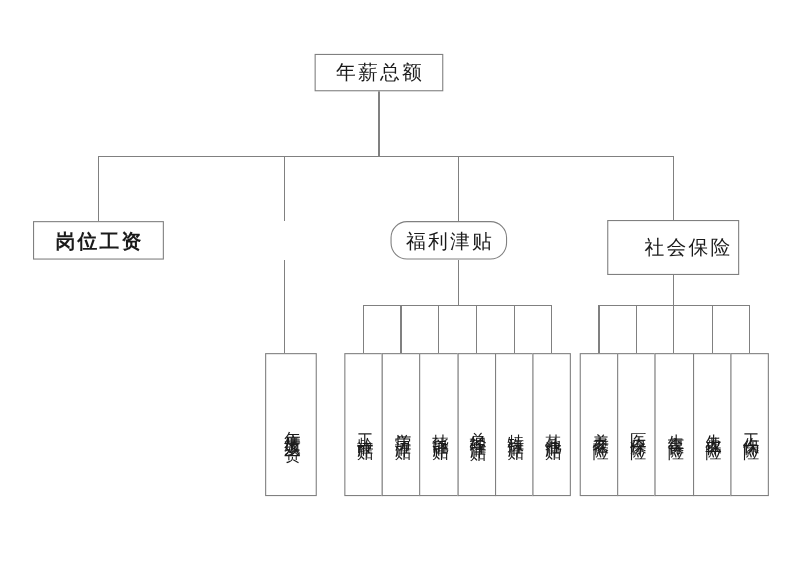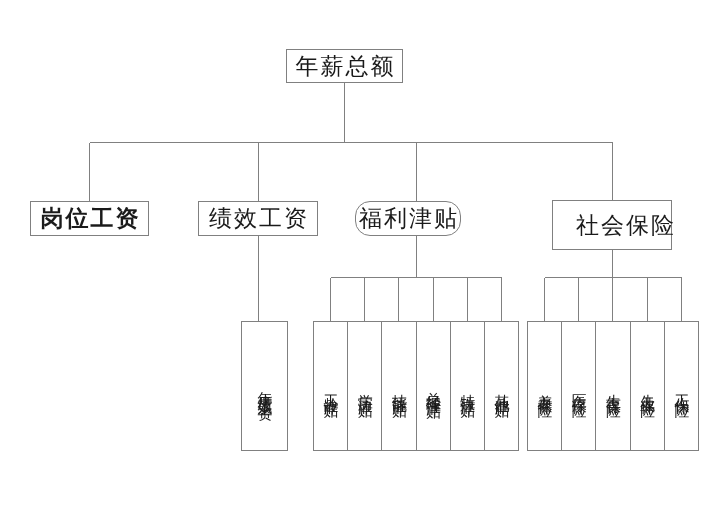--- a/index.html
+++ b/index.html
@@ -27,21 +27,21 @@
     box-sizing: border-box;
     border: 1px solid #808080;
     background: #ffffff;
     color: #1a1a1a;
     display: flex;
     align-items: center;
     justify-content: center;
     z-index: 2;
   }
   .hbox {
-    font-size: 23px;
+    font-size: 18px;
     letter-spacing: 2px;
     white-space: nowrap;
     padding-left: 2px; 
   }
   .box-root   { left: 286px; top: 49px;  width: 117px; height: 34px; }
   .box-post   { left: 30px;  top: 201px; width: 119px; height: 35px; font-weight: bold; }
   .box-perf   { left: 198px; top: 201px; width: 120px; height: 35px; }
   .box-welf   { left: 355px; top: 201px; width: 106px; height: 35px; border-radius: 15px; }
   .box-soc    { left: 552px; top: 200px; width: 120px; height: 50px; padding-left: 28px; }
   .vtext {
@@ -103,21 +103,20 @@
     <line x1="544.5" y1="277.5" x2="544.5" y2="321"></line>
     <line x1="578.5" y1="277.5" x2="578.5" y2="321"></line>
     <line x1="612.5" y1="277.5" x2="612.5" y2="321"></line>
     <line x1="647.5" y1="277.5" x2="647.5" y2="321"></line>
     <line x1="681.5" y1="277.5" x2="681.5" y2="321"></line>
   </svg>
 
   <div class="box hbox box-root">年薪总额</div>
 
   <div class="box hbox box-post">岗位工资</div>
-  <div class="box hbox box-perf">绩效工资</div>
   <div class="box hbox box-welf">福利津贴</div>
   <div class="box hbox box-soc">社会保险</div>
 
   <div class="box vtext box-annual-perf">年度绩效工资</div>
 
   <div class="cell-row row-welfare">
     <div class="cell vtext">工龄津贴</div>
     <div class="cell vtext">学历津贴</div>
     <div class="cell vtext">技能津贴</div>
     <div class="cell vtext">总经理津贴</div>

